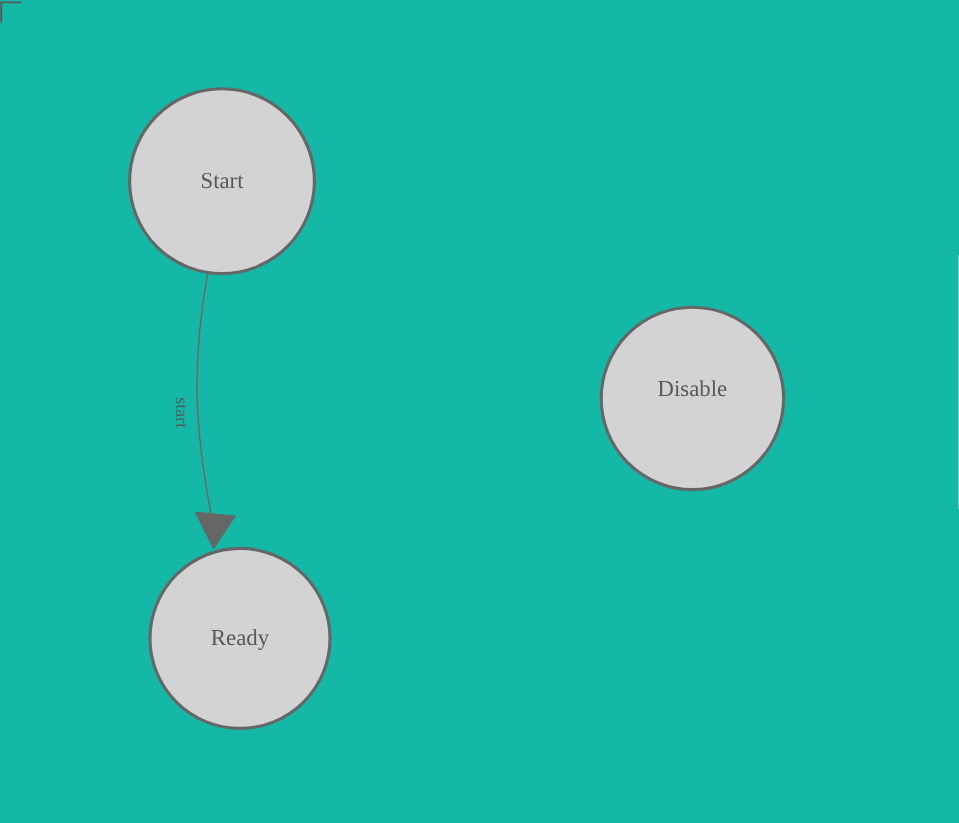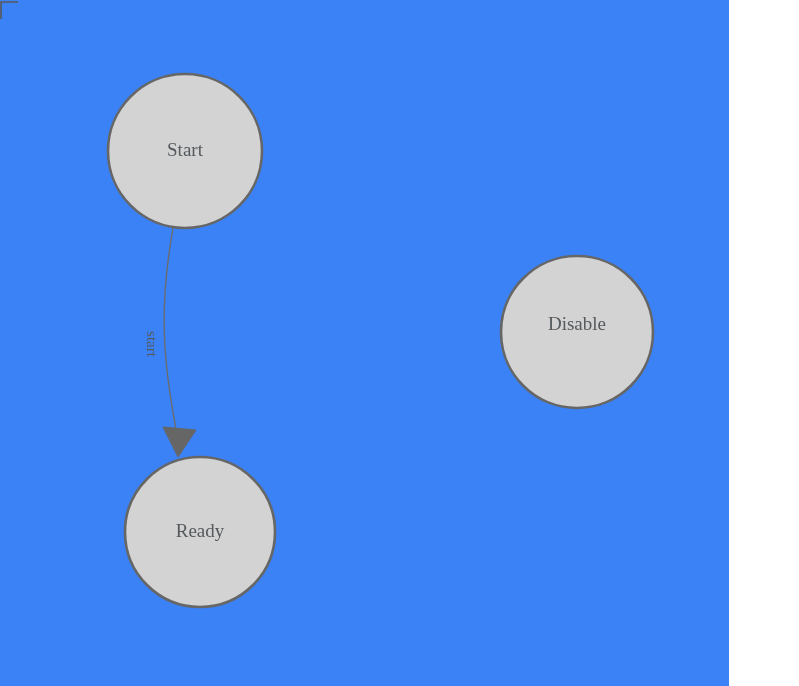--- a/index.html
+++ b/index.html
@@ -6,23 +6,23 @@
   html, body {
     margin: 0;
     padding: 0;
     background: #ffffff;
   }
   body {
     font-family: "Liberation Serif", "DejaVu Serif", serif;
   }
   #canvas {
     position: relative;
-    width: 729px;
+    width: 799px;
     height: 686px;
-    background: #3b82f6;
+    background: #14b8a6;
     overflow: hidden;
   }
   #diagram-svg {
     position: absolute;
     top: 0;
     left: 0;
     width: 799px;
     height: 686px;
     display: block;
   }

